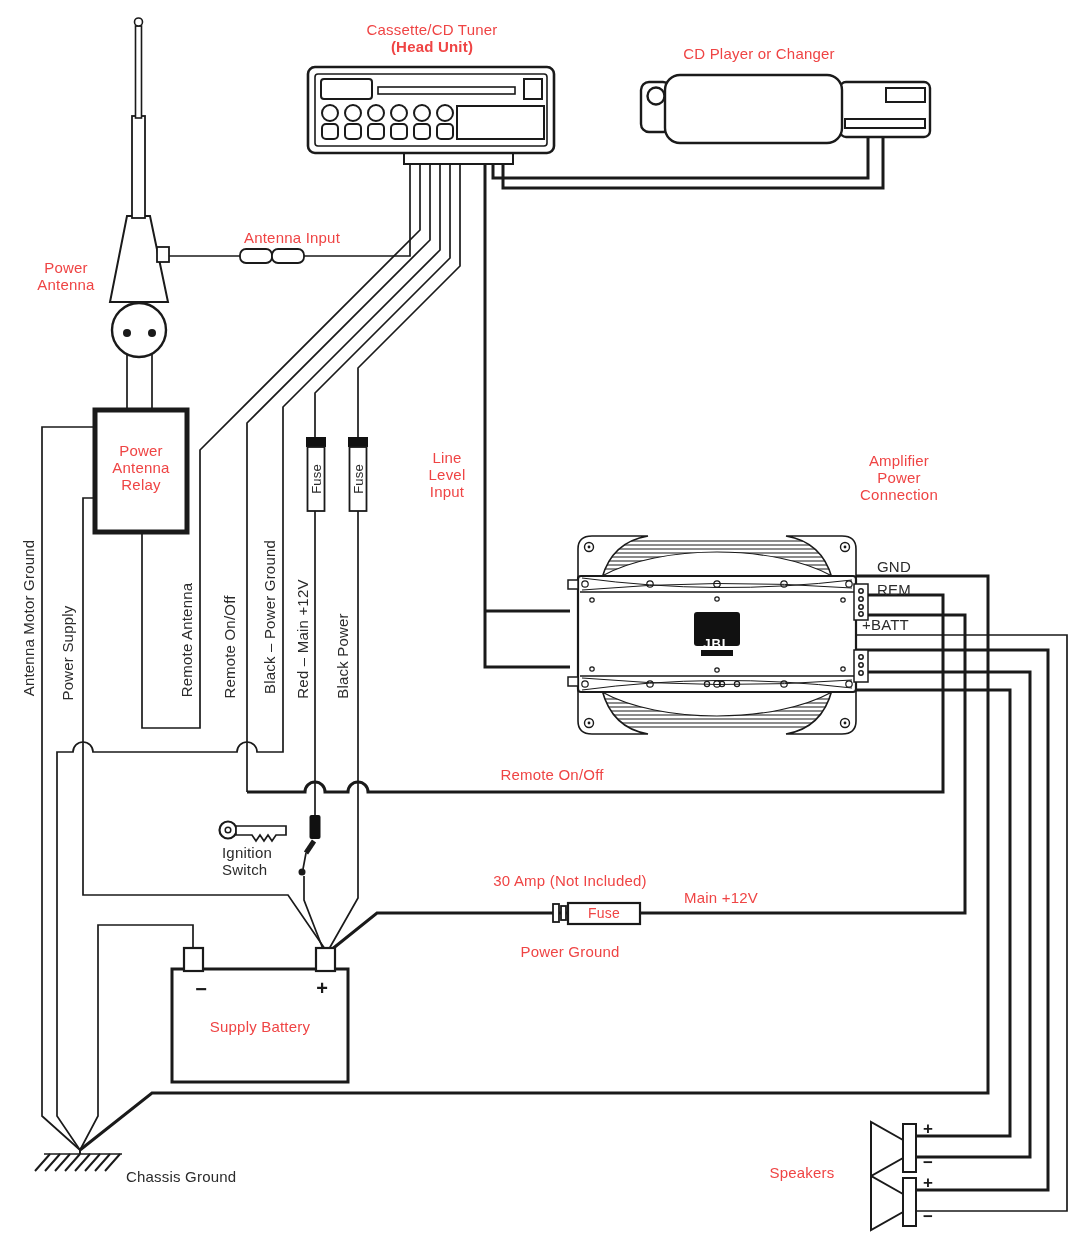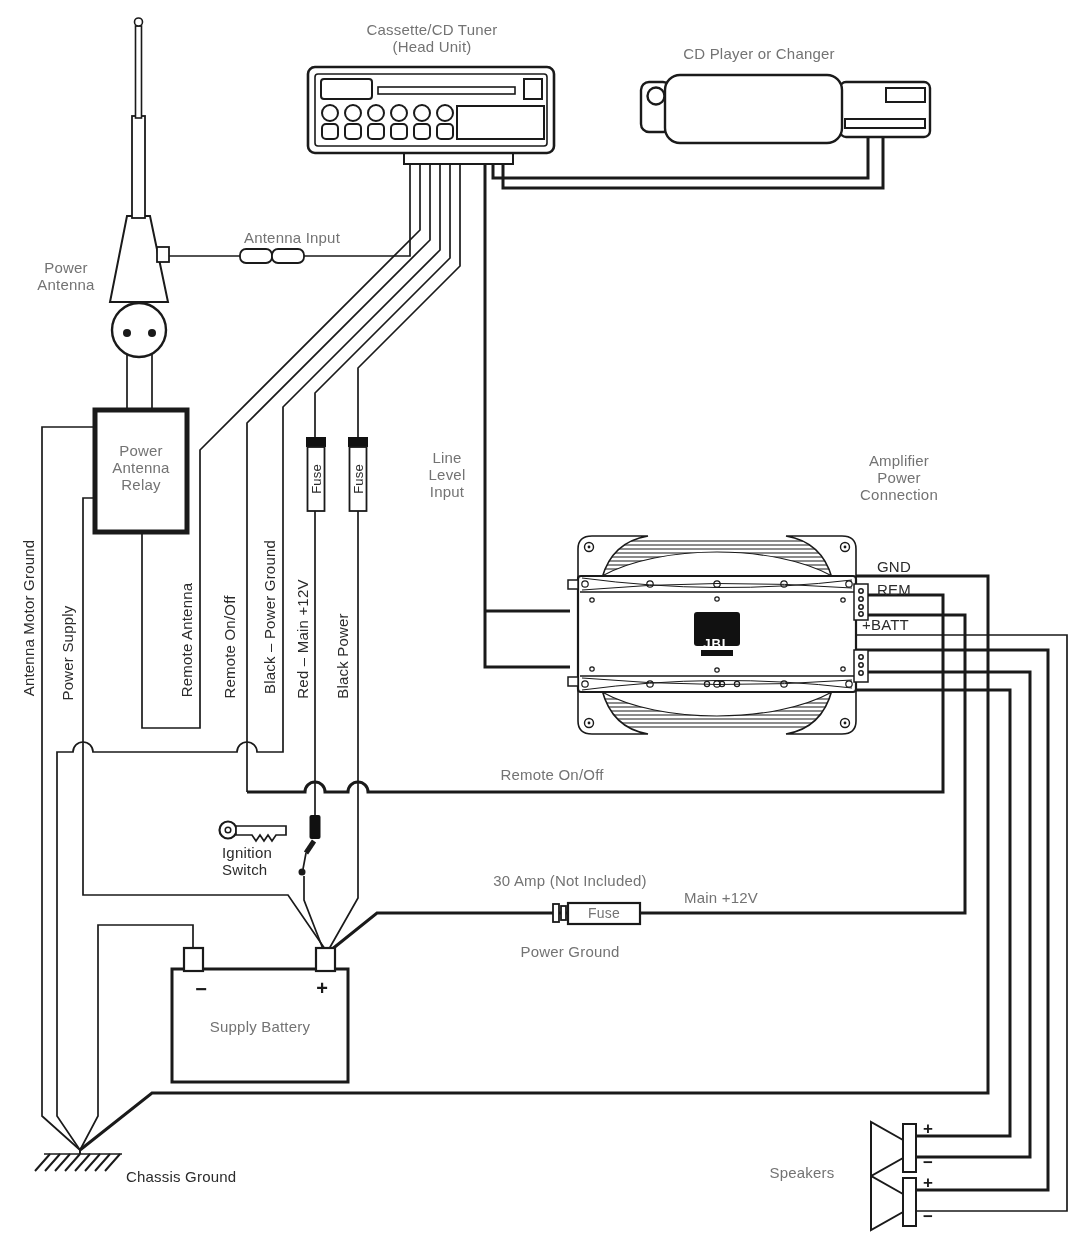--- a/index.html
+++ b/index.html
@@ -1,20 +1,20 @@
 <!DOCTYPE html>
 <html><head>
 <meta charset="utf-8">
 <style>
   html,body{margin:0;padding:0;background:#fff;}
   #stage{position:relative;width:1080px;height:1237px;background:#fff;
          font-family:"Liberation Sans", sans-serif;color:#2b2b2b;overflow:hidden;}
   #wiresvg{position:absolute;left:0;top:0;}
   .lbl{position:absolute;transform:translate(-50%,-50%);text-align:center;
-       white-space:pre-line;font-size:15px;line-height:17px;letter-spacing:.2px;color:#737373;}
+       white-space:pre-line;font-size:15px;line-height:17px;letter-spacing:.2px;color:#ef4444;}
   .lbl-l{position:absolute;transform:translate(0,-50%);text-align:left;
        white-space:pre-line;font-size:15px;line-height:17px;letter-spacing:.2px;color:#2b2b2b;}
   .vlbl{position:absolute;transform:translate(-50%,-50%) rotate(-90deg);
         white-space:nowrap;font-size:15px;letter-spacing:.2px;color:#2b2b2b;}
   .vlbl.small{font-size:13px;}
   .sign{position:absolute;transform:translate(-50%,-50%);font-size:17px;font-weight:bold;color:#1a1a1a;}
   .logo{position:absolute;transform:translate(-50%,-50%);font-size:13px;font-weight:bold;
         color:#fff;letter-spacing:1px;font-family:"Liberation Sans",sans-serif;margin-top:14px;}
 </style>
 </head>
@@ -218,21 +218,21 @@
     <g stroke-width="2" fill="#fff">
       <polygon points="903,1140 871,1122 871,1176 903,1158"></polygon>
       <rect x="903" y="1124" width="13" height="48"></rect>
       <polygon points="903,1194 871,1176 871,1230 903,1212"></polygon>
       <rect x="903" y="1178" width="13" height="48"></rect>
     </g>
   </g>
 </svg>
 
 <div class="lbl" style="left:432px;top:29px;">Cassette/CD Tuner</div>
-<div class="lbl" style="left:432px;top:46px;">(Head Unit)</div>
+<div class="lbl" style="left:432px;top:46px;font-weight:bold;">(Head Unit)</div>
 
 <div class="lbl" style="left:759px;top:53px;">CD Player or Changer</div>
 
 <div class="lbl" style="left:275px;top:237px;margin-left:17px;">Antenna Input</div>
 <div class="lbl" style="left:66px;top:276px;">Power
 Antenna</div>
 <div class="lbl" style="left:141px;top:467px;">Power
 Antenna
 Relay</div>
 

